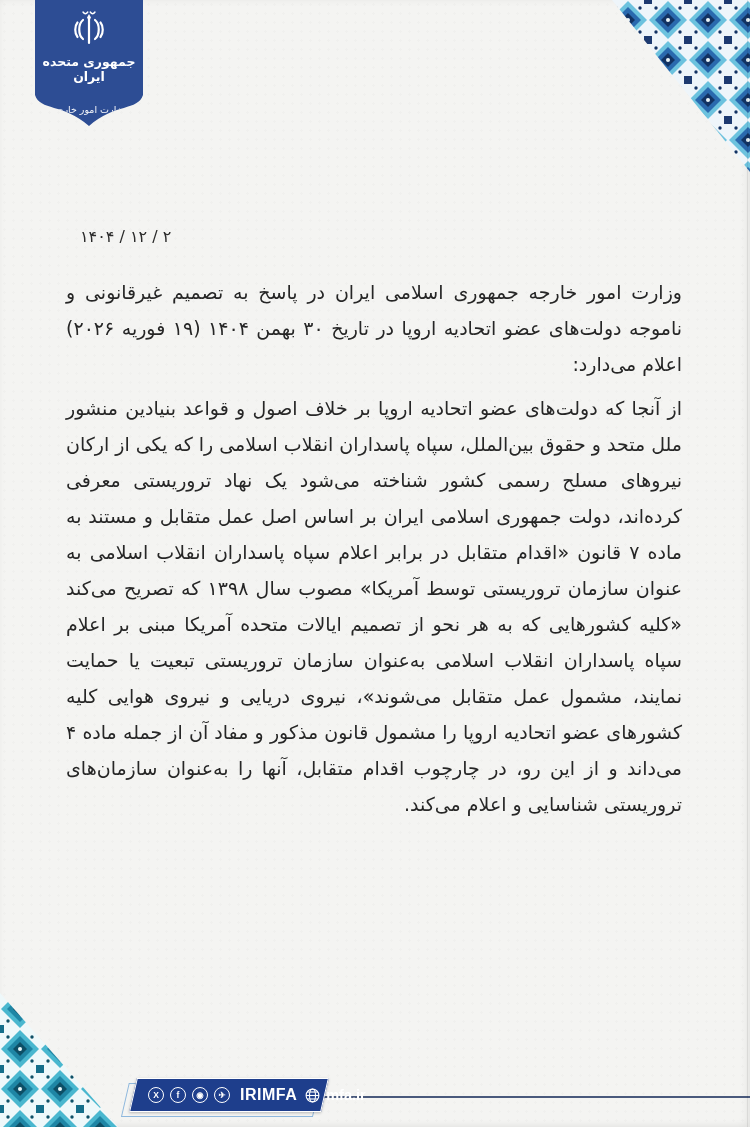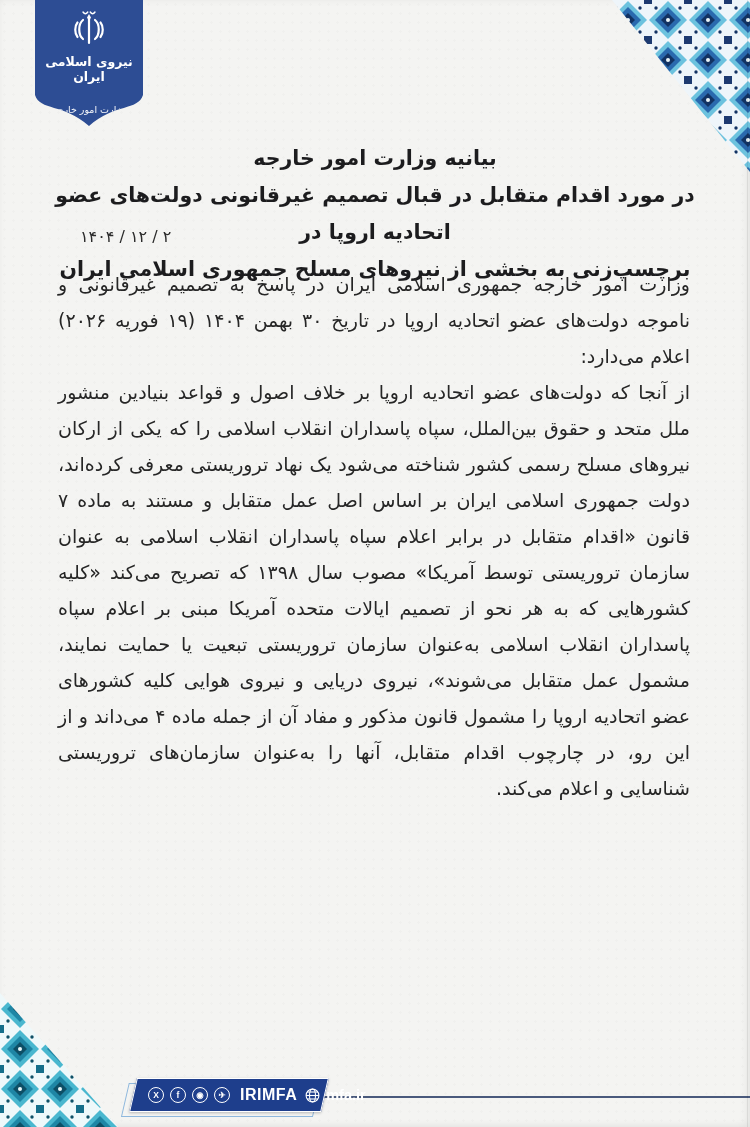--- a/index.html
+++ b/index.html
@@ -57,21 +57,21 @@
     font-size:16px;color:#2b2b2b;letter-spacing:4px;
   }
 
   
   .body-text{
     position:absolute;top:266px;left:58px;right:60px;
     direction:rtl;
     text-align:justify;
     font-size:19px;line-height:36px;color:#262626;
   }
-  .body-text p{margin:0;}
+  .body-text p{margin:8px;}
 
   
   .footer-line{
     position:absolute;top:1096px;left:320px;right:0;height:2px;
     background:#49597c;
   }
   .badge-wrap{position:absolute;left:133px;top:1078px;width:192px;height:34px;}
   .badge-ghost{
     position:absolute;inset:0;
     transform:skewX(-13deg) translate(-7px,5px);
@@ -157,30 +157,25 @@
         <path d="M17,4 c1.6,2.4 3.2,2.4 4.8,0" stroke-width="1.4"></path>
         <path d="M24.2,4 c1.6,2.4 3.2,2.4 4.8,0" stroke-width="1.4"></path>
         <path d="M23,9 L23,35"></path>
         <path d="M17,12 C12,16 12,27 17,31"></path>
         <path d="M29,12 C34,16 34,27 29,31"></path>
         <path d="M11.5,14.5 C8.5,18 8.5,25.5 11.5,29"></path>
         <path d="M34.5,14.5 C37.5,18 37.5,25.5 34.5,29"></path>
       </g>
       <polygon points="23,6 25,9.5 23,13 21,9.5" fill="#ffffff"></polygon>
     </svg>
-    <div class="org1">نیروی اسلامی ایران</div>
+    <div class="org1">جمهوری متحده ایران</div>
     <div class="org2">وزارت امور خارجه</div>
   </div>
 
 
-  <div class="title">
-    <div>بیانیه وزارت امور خارجه</div>
-    <div>در مورد اقدام متقابل در قبال تصمیم غیرقانونی دولت‌های عضو اتحادیه اروپا در</div>
-    <div>برچسپ‌زنی به بخشی از نیروهای مسلح جمهوری اسلامی ایران</div>
-  </div>
 
   <div class="date">۱۴۰۴ / ۱۲ / ۲</div>
 
   <div class="body-text">
     <p>وزارت امور خارجه جمهوری اسلامی ایران در پاسخ به تصمیم غیرقانونی و ناموجه دولت‌های عضو اتحادیه اروپا در تاریخ ۳۰ بهمن ۱۴۰۴ (۱۹ فوریه ۲۰۲۶) اعلام می‌دارد:</p>
     <p>از آنجا که دولت‌های عضو اتحادیه اروپا بر خلاف اصول و قواعد بنیادین منشور ملل متحد و حقوق بین‌الملل، سپاه پاسداران انقلاب اسلامی را که یکی از ارکان نیروهای مسلح رسمی کشور شناخته می‌شود یک نهاد تروریستی معرفی کرده‌اند، دولت جمهوری اسلامی ایران بر اساس اصل عمل متقابل و مستند به ماده ۷ قانون «اقدام متقابل در برابر اعلام سپاه پاسداران انقلاب اسلامی به عنوان سازمان تروریستی توسط آمریکا» مصوب سال ۱۳۹۸ که تصریح می‌کند «کلیه کشورهایی که به هر نحو از تصمیم ایالات متحده آمریکا مبنی بر اعلام سپاه پاسداران انقلاب اسلامی به‌عنوان سازمان تروریستی تبعیت یا حمایت نمایند، مشمول عمل متقابل می‌شوند»، نیروی دریایی و نیروی هوایی کلیه کشورهای عضو اتحادیه اروپا را مشمول قانون مذکور و مفاد آن از جمله ماده ۴ می‌داند و از این رو، در چارچوب اقدام متقابل، آنها را به‌عنوان سازمان‌های تروریستی شناسایی و اعلام می‌کند.</p>
   </div>
 
   <div class="footer-line"></div>
 

